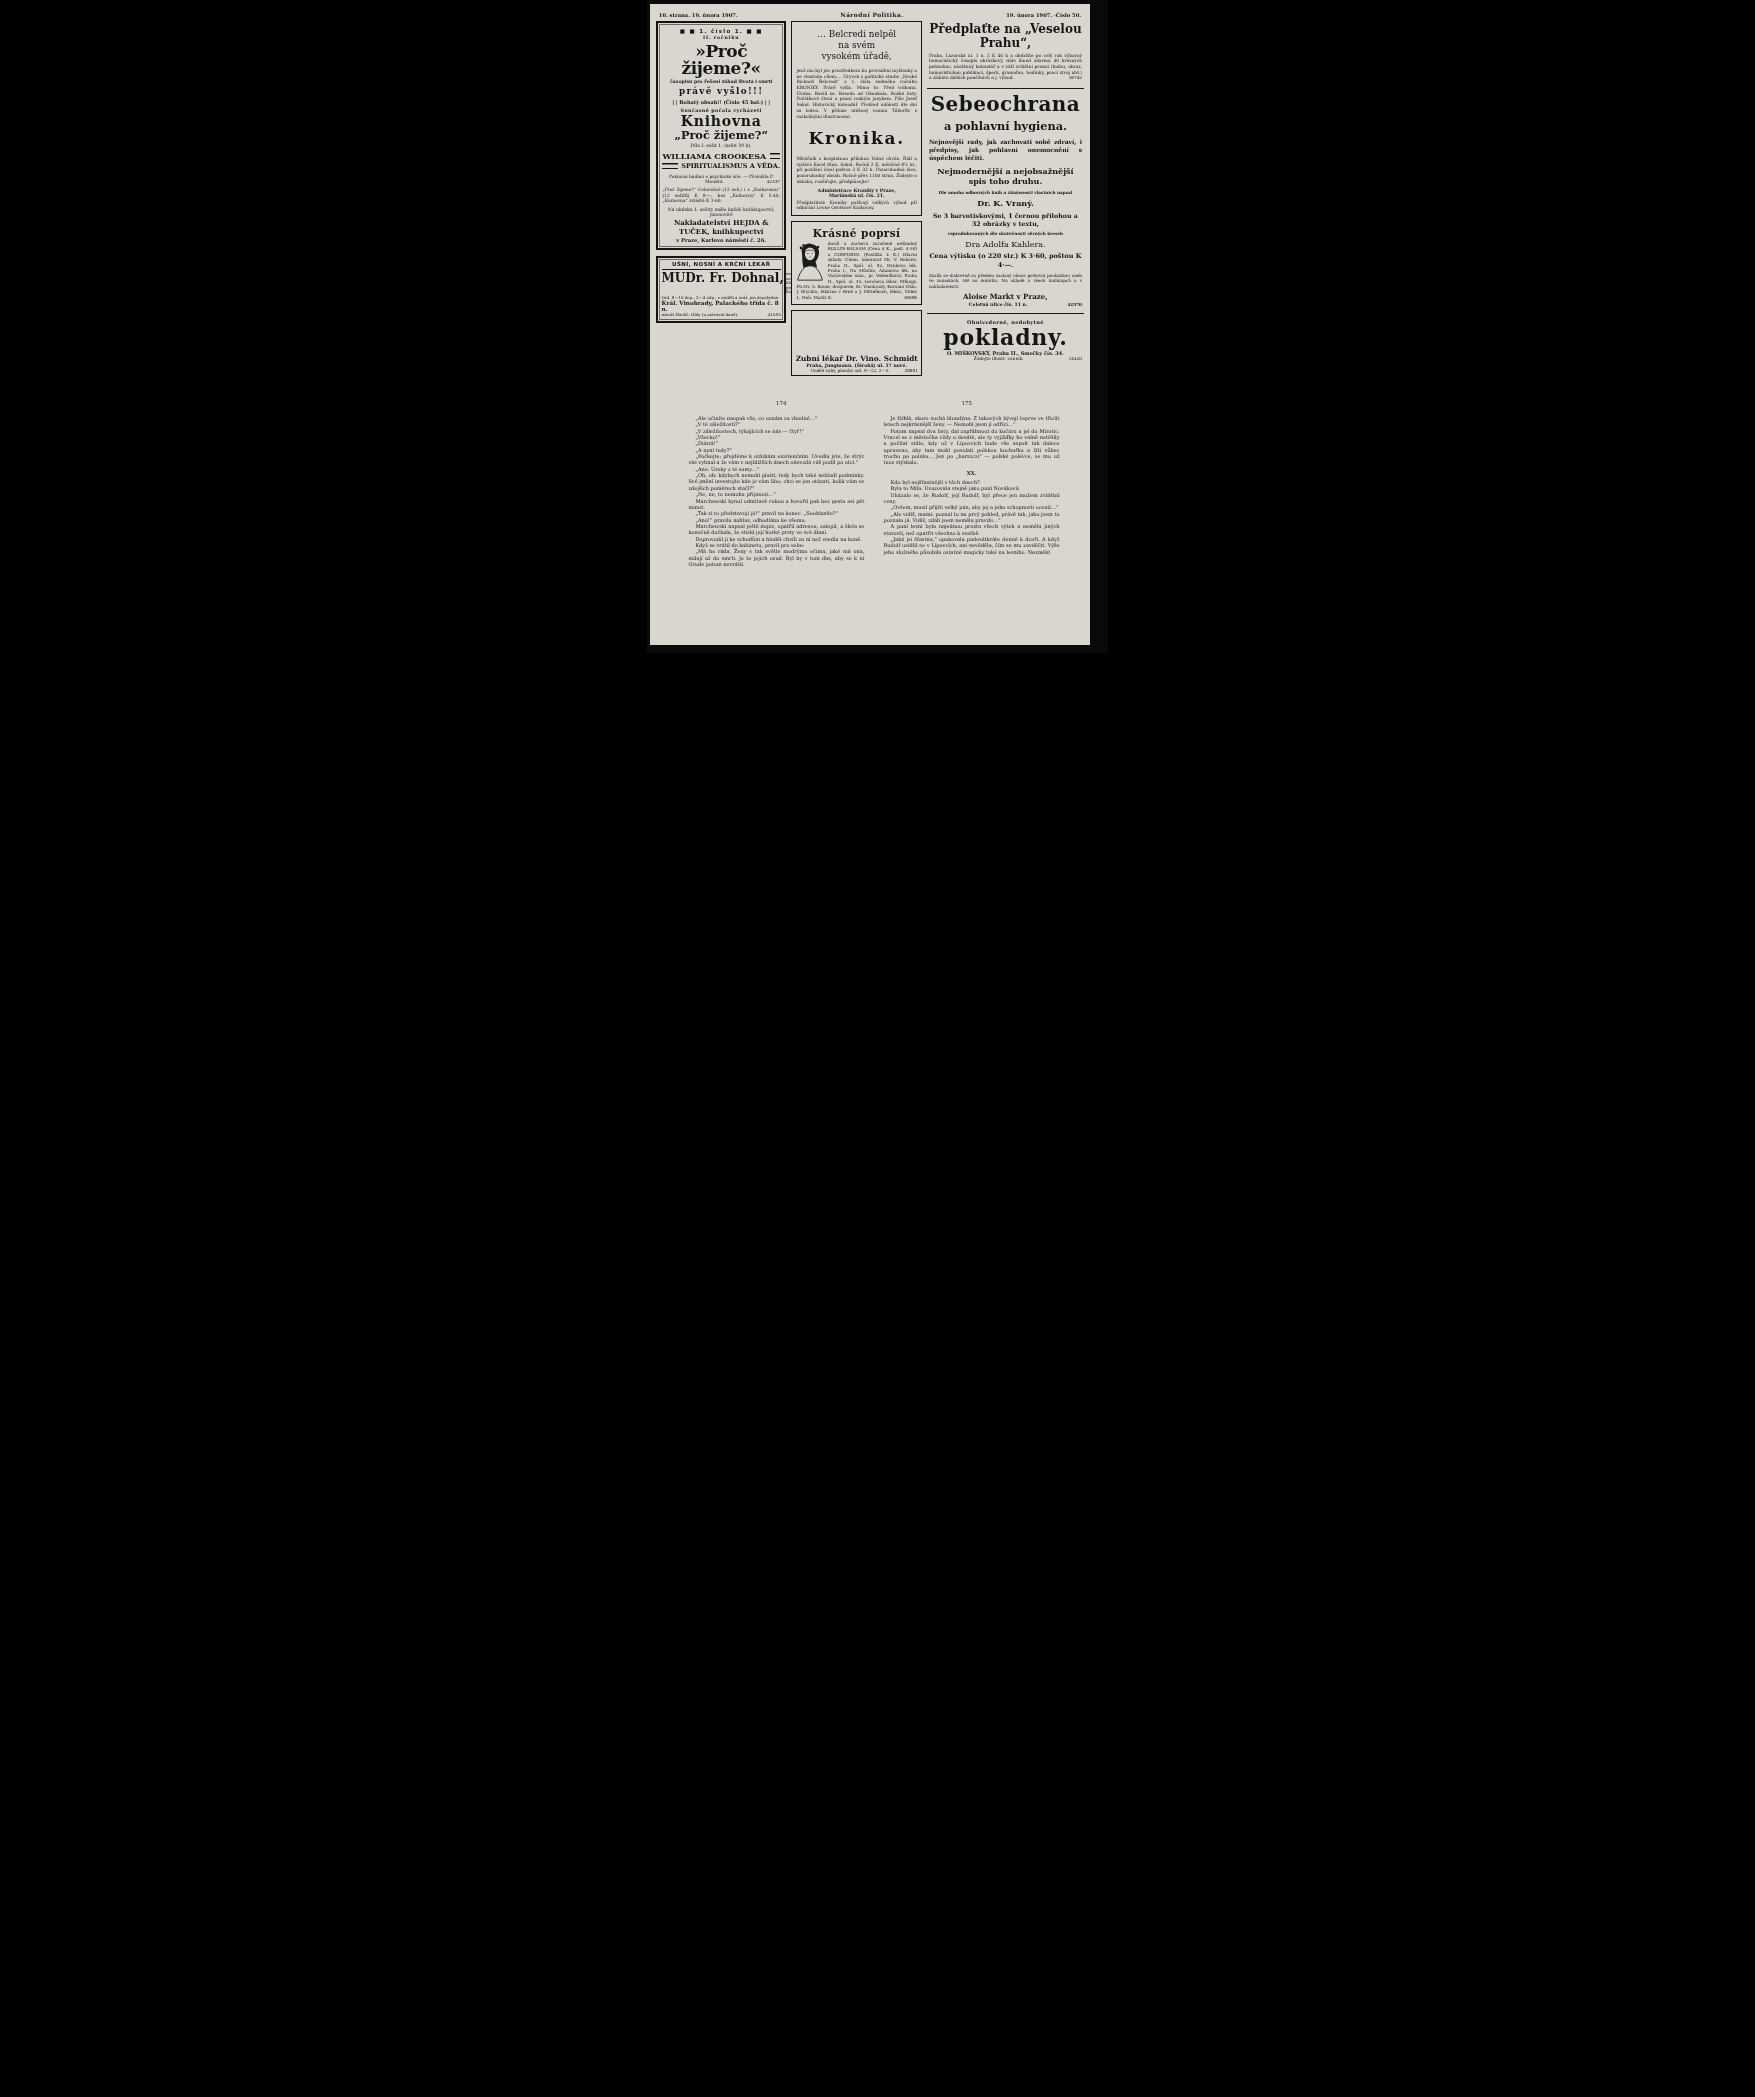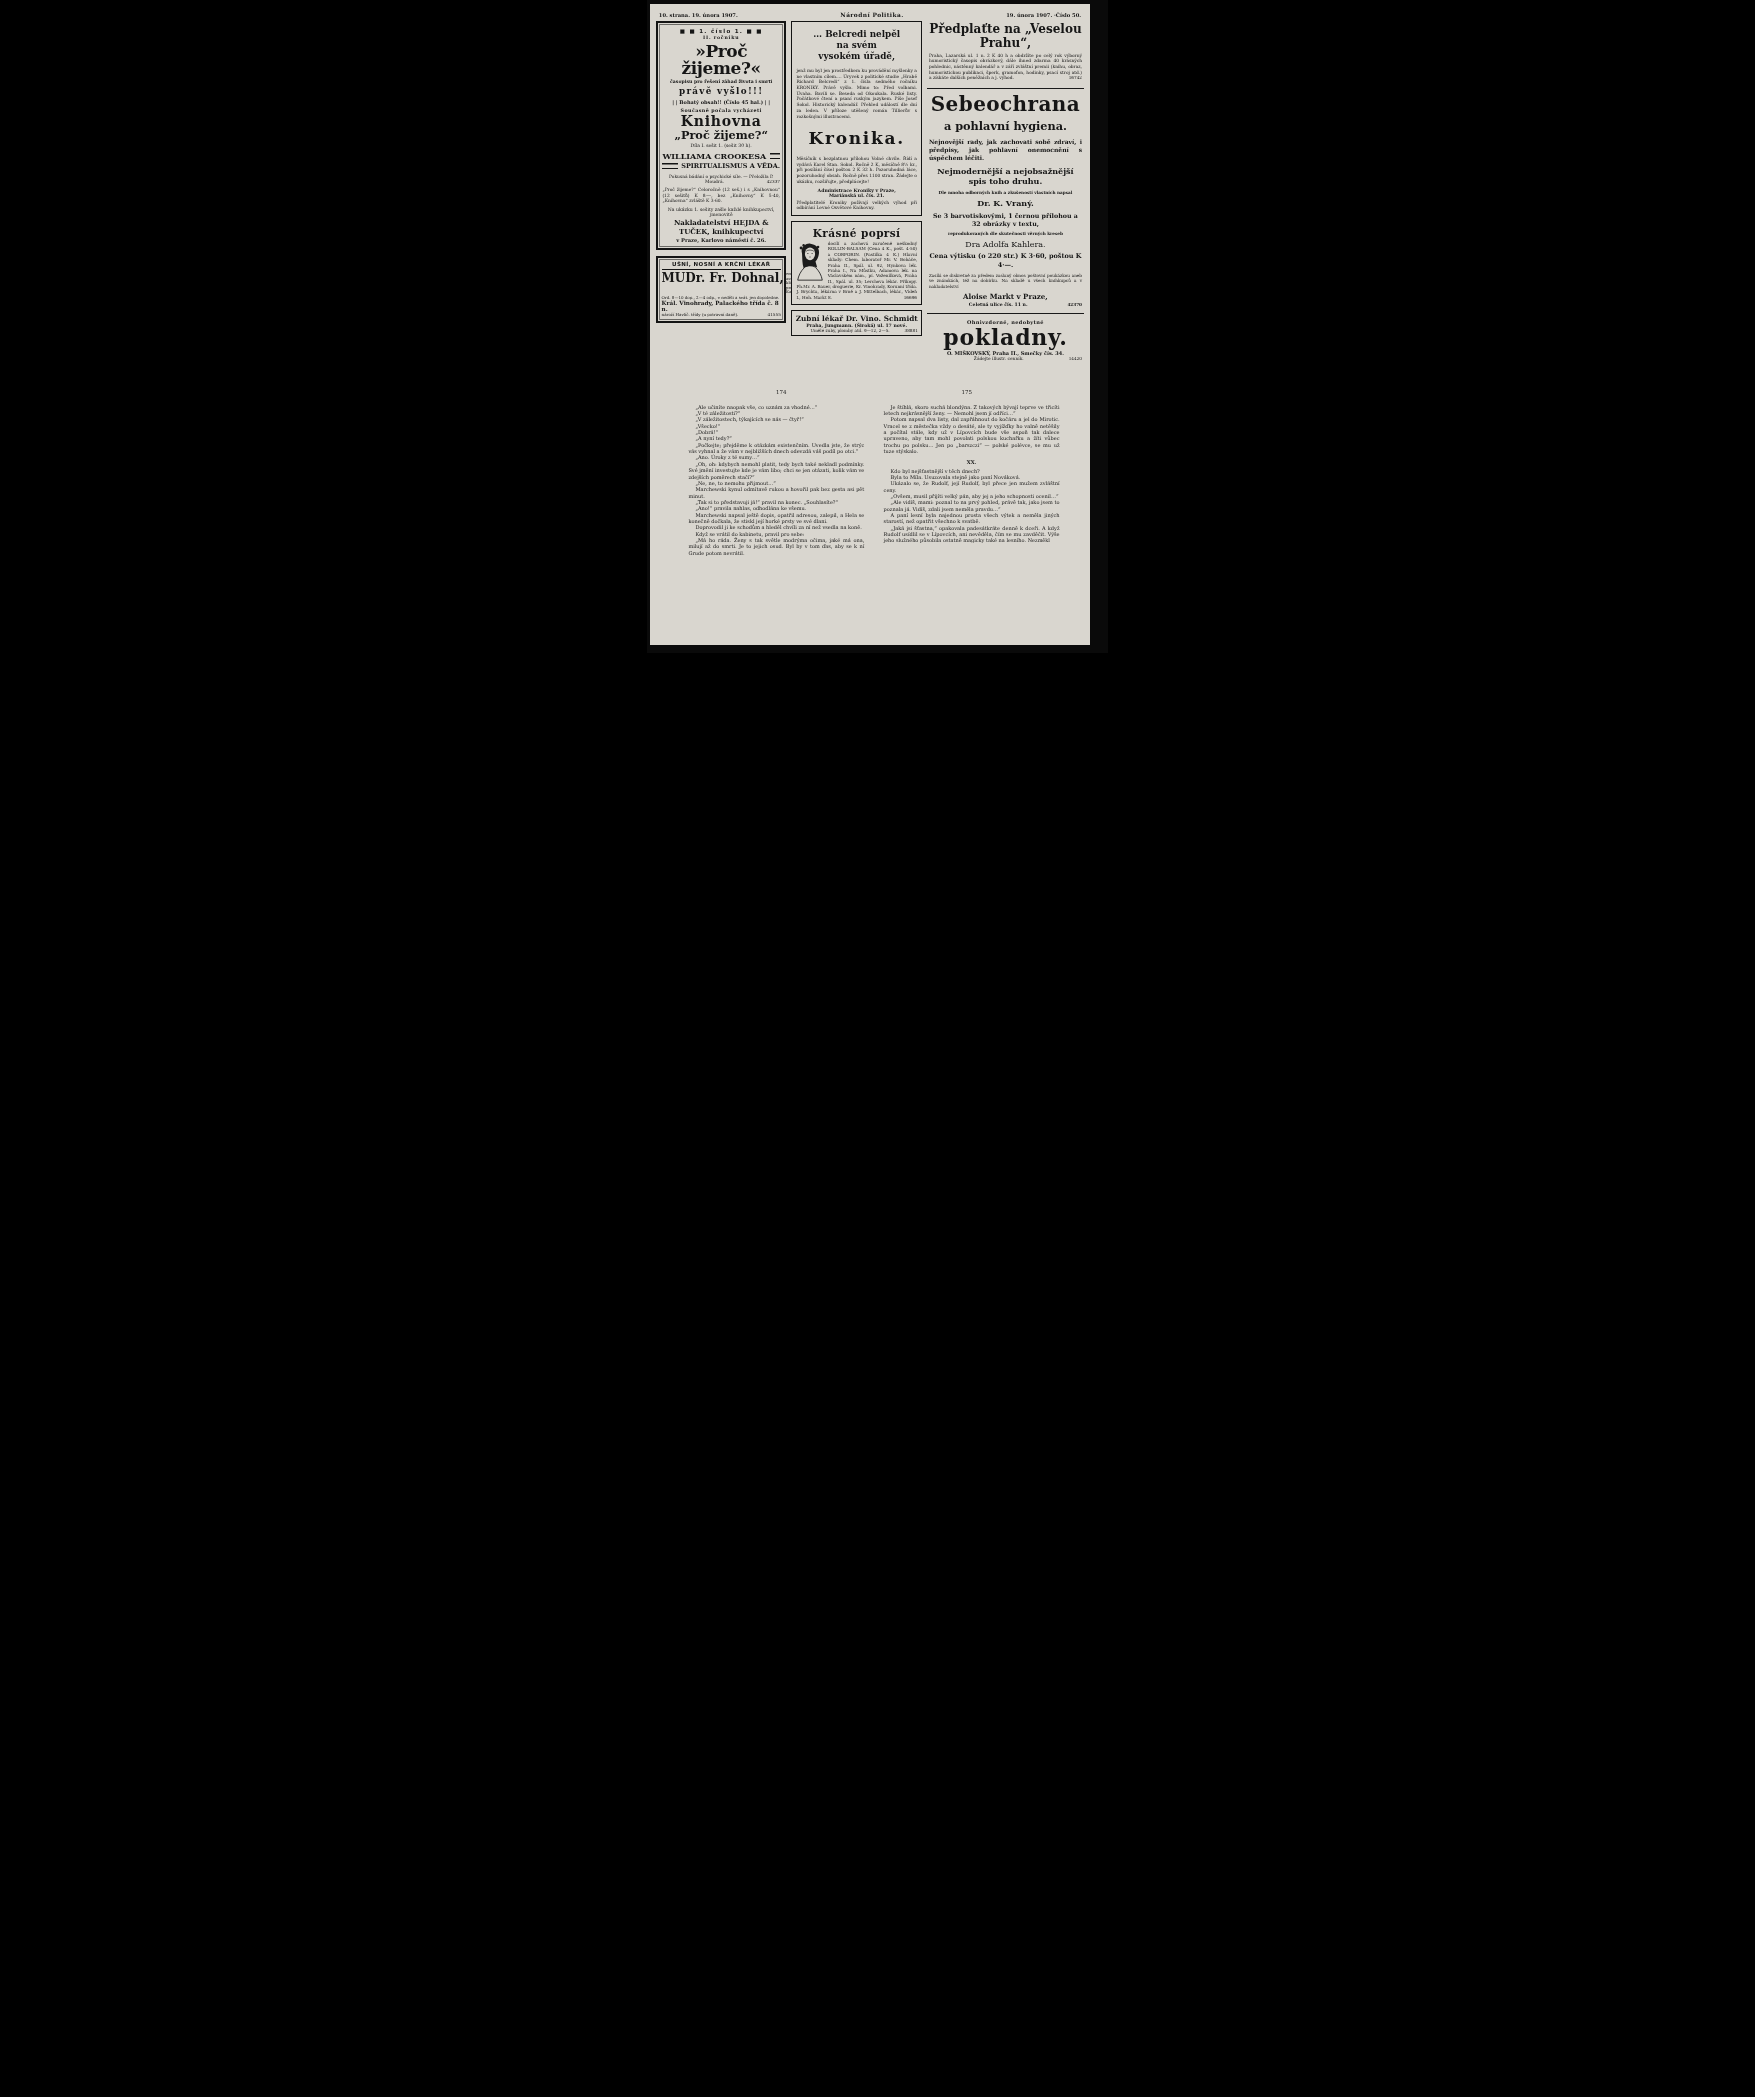--- a/index.html
+++ b/index.html
@@ -54,33 +54,33 @@
   .dohnal{margin-top:5.9px;padding:3.4px 3.4px;}
   .do-spec{font-family:"DejaVu Sans",sans-serif;font-weight:bold;font-size:5.5px;letter-spacing:0.4px;border-bottom:0.4px solid #141414;padding-bottom:1.3px;margin-bottom:1.3px;}
   .do-row{display:flex;align-items:flex-start;gap:2.5px;}
   .do-name{font-weight:bold;font-size:12px;white-space:nowrap;}
   .do-small{font-size:3.8px;line-height:1.2;padding-top:1.3px;}
   .do-hours{font-size:4px;}
   .do-addr{font-weight:bold;font-size:5.7px;margin-top:0.4px;}
   .do-addr2{font-size:4px;}
 
   
-  .kr-head{font-weight:bold;font-size:8.8px;line-height:1.25;text-align:center;margin:2.5px 0 5.9px;}
+  .kr-head{font-weight:normal;font-size:8.8px;line-height:1.25;text-align:center;margin:2.5px 0 5.9px;}
   .kr-body{font-size:4.4px;line-height:1.3;}
   .kr-title{font-weight:bold;font-size:17px;letter-spacing:1.7px;text-align:center;margin:9.2px 0 7.6px;}
   .kr-admin{font-weight:bold;font-size:4.6px;margin:3.4px 0 1.7px;}
   .kr-benefit{font-size:4.4px;line-height:1.3;}
 
   
   .po-title{font-weight:bold;font-size:10.5px;text-align:center;letter-spacing:0.4px;margin:0 0 2.5px;}
   .po-fig{float:left;margin:0.8px 3.4px 0.8px 0;}
   .po-body{font-size:4.2px;line-height:1.28;}
 
   
-  .sch-title{font-weight:bold;font-size:7.3px;text-align:center;}
+  .sch-title{font-weight:bold;font-size:7.3px;text-align:center;margin-top:40px;}
   .sch-l2{font-weight:bold;font-size:4.6px;text-align:center;}
   .sch-l3{font-size:4.2px;text-align:center;}
 
   
   .sec{padding:0.8px 1.7px 4.2px;}
   .rule{border-top:0.6px solid #1a1a1a;margin:2.5px 0 4.2px;}
   .vp-title{font-weight:bold;font-size:12px;text-align:center;margin-bottom:2.5px;}
   .vp-body{font-size:4.4px;line-height:1.3;}
   .seb-title{font-weight:bold;font-size:20px;text-align:center;letter-spacing:0.4px;line-height:1.05;}
   .seb-sub{font-weight:bold;font-size:11.3px;text-align:center;margin:4.2px 0 5px;}

